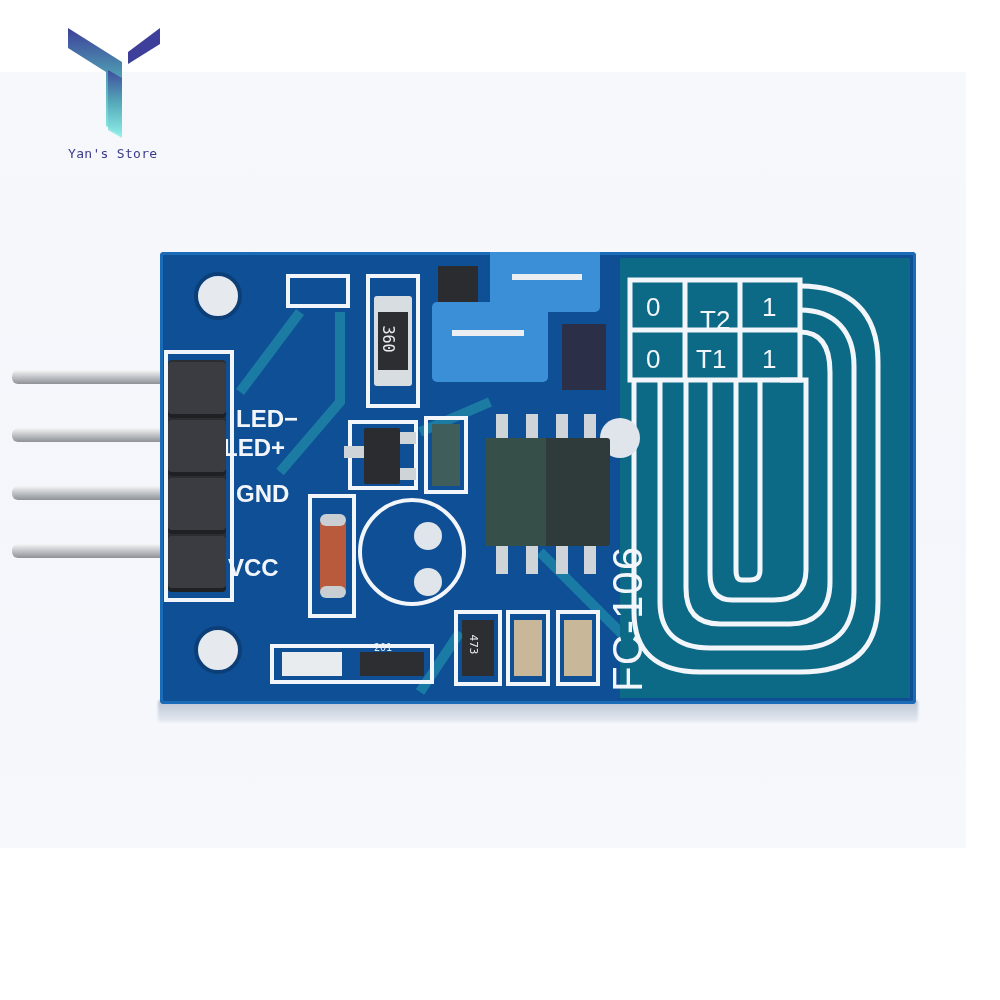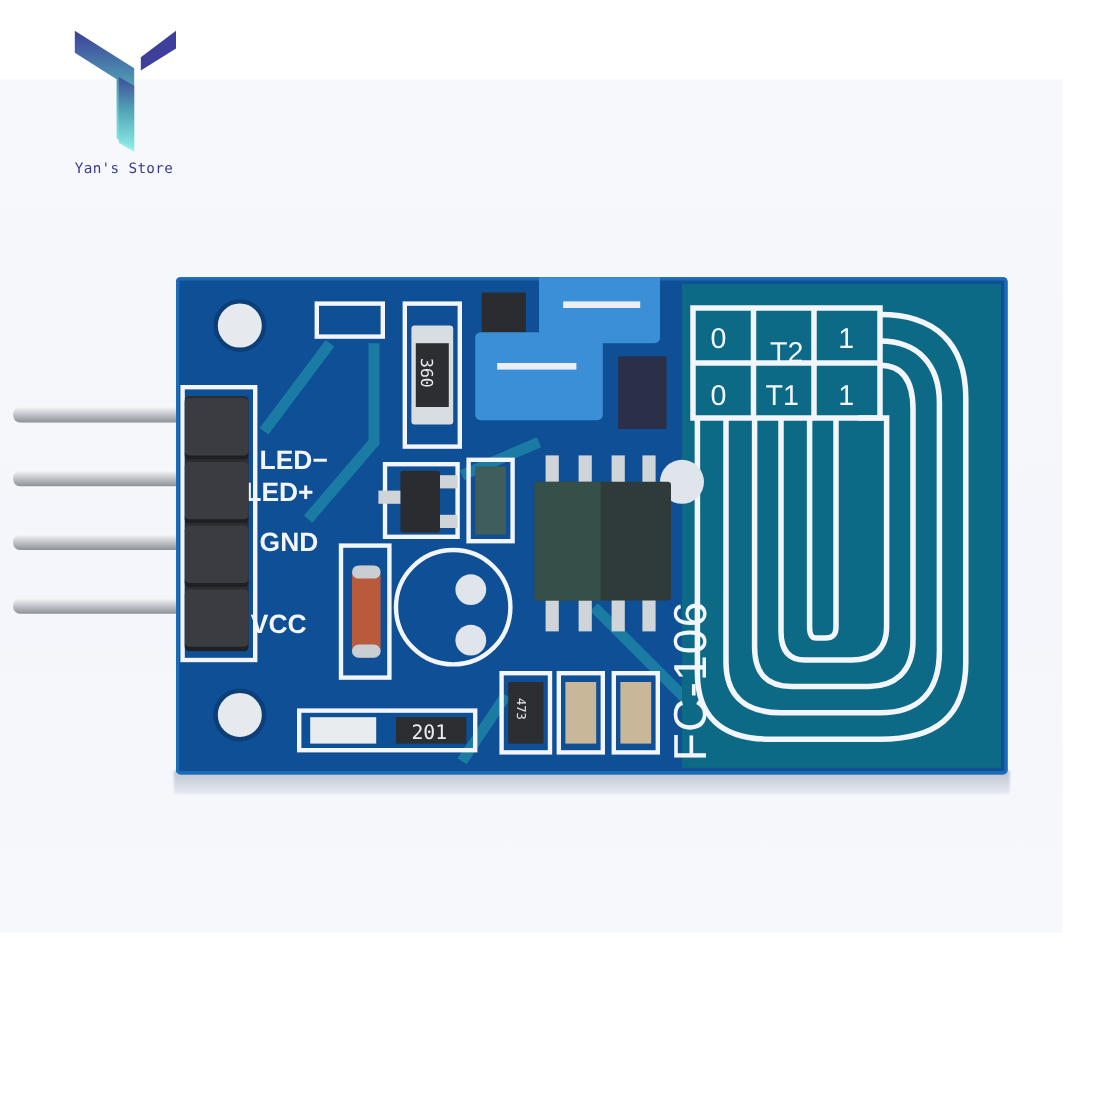--- a/index.html
+++ b/index.html
@@ -141,21 +141,21 @@
   <div class="silk cell-label" style="left:486px;top:40px;">0</div>
   <div class="silk cell-label" style="left:540px;top:40px;margin-top:13px;">T2</div>
   <div class="silk cell-label" style="left:602px;top:40px;">1</div>
   <div class="silk cell-label" style="left:486px;top:92px;">0</div>
   <div class="silk cell-label" style="left:536px;top:92px;">T1</div>
   <div class="silk cell-label" style="left:602px;top:92px;">1</div>
 
   <div class="silk fc-label" style="left:444px;top:440px;">FC-106</div>
 
   <div class="smd-text" style="left:214px;top:78px;font-size:15px;transform:rotate(90deg);">360</div>
-  <div class="smd-text" style="left:214px;top:404px;font-size:18px;">201</div>
+  <div class="smd-text" style="left:214px;top:390px;font-size:10px;">201</div>
   <div class="smd-text" style="left:304px;top:386px;font-size:11px;transform:rotate(90deg);">473</div>
 </div>
 
 <div class="header-block">
   <div class="header-seg" style="top:2px;"></div>
   <div class="header-seg" style="top:60px;"></div>
   <div class="header-seg" style="top:118px;"></div>
   <div class="header-seg" style="top:176px;"></div>
 </div>
 

